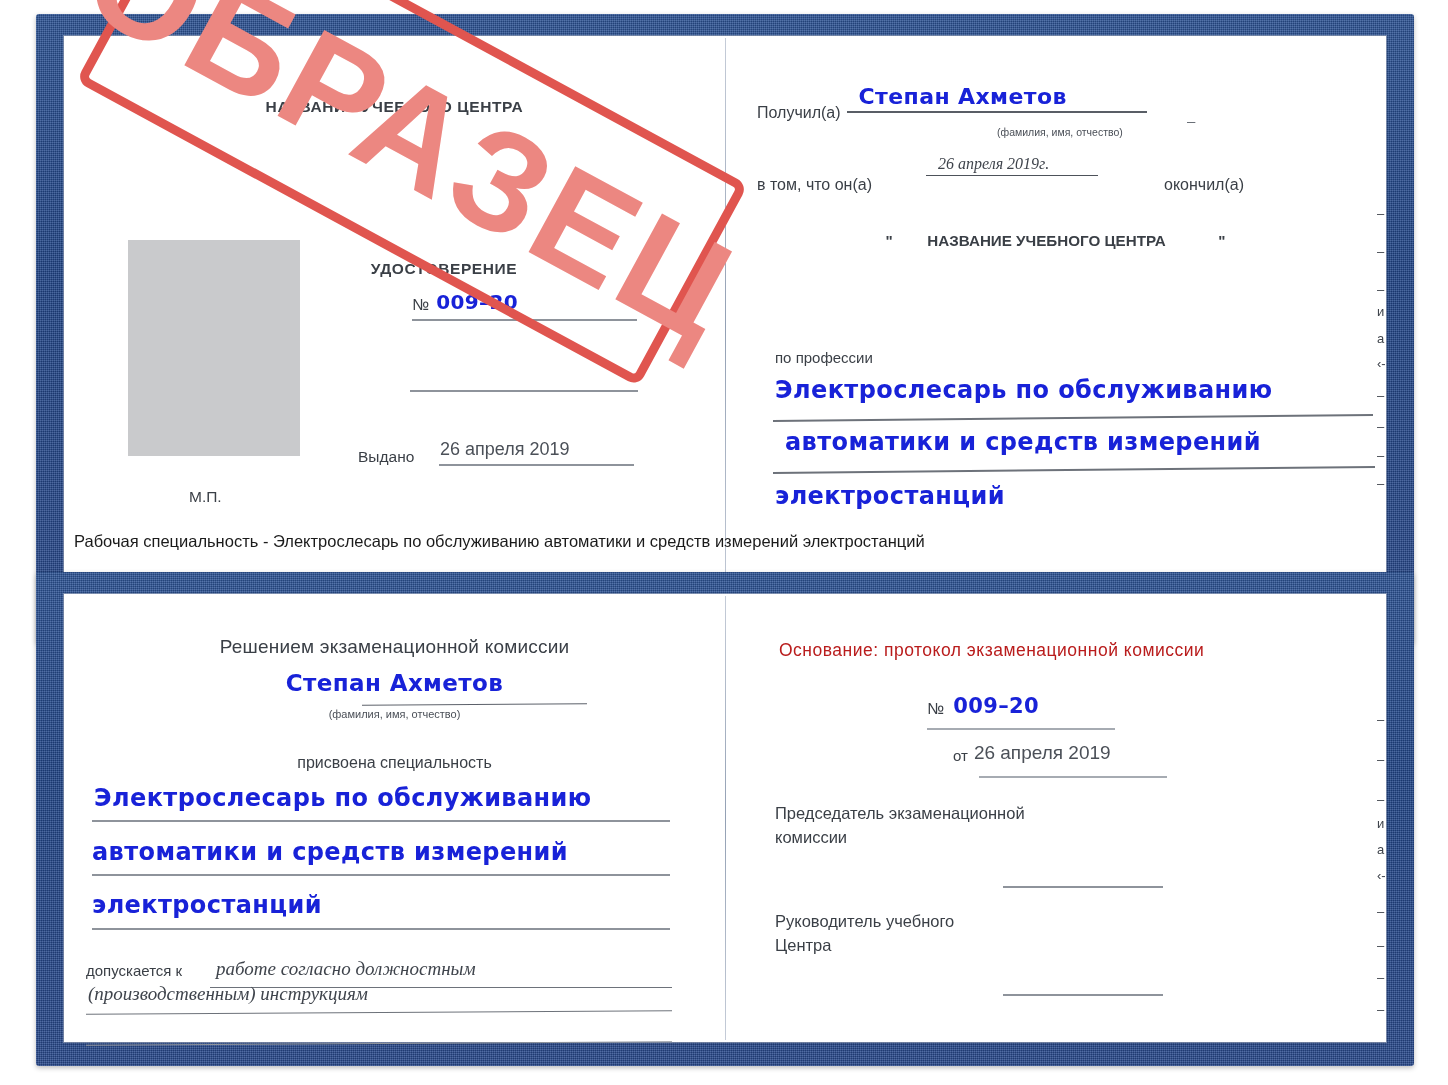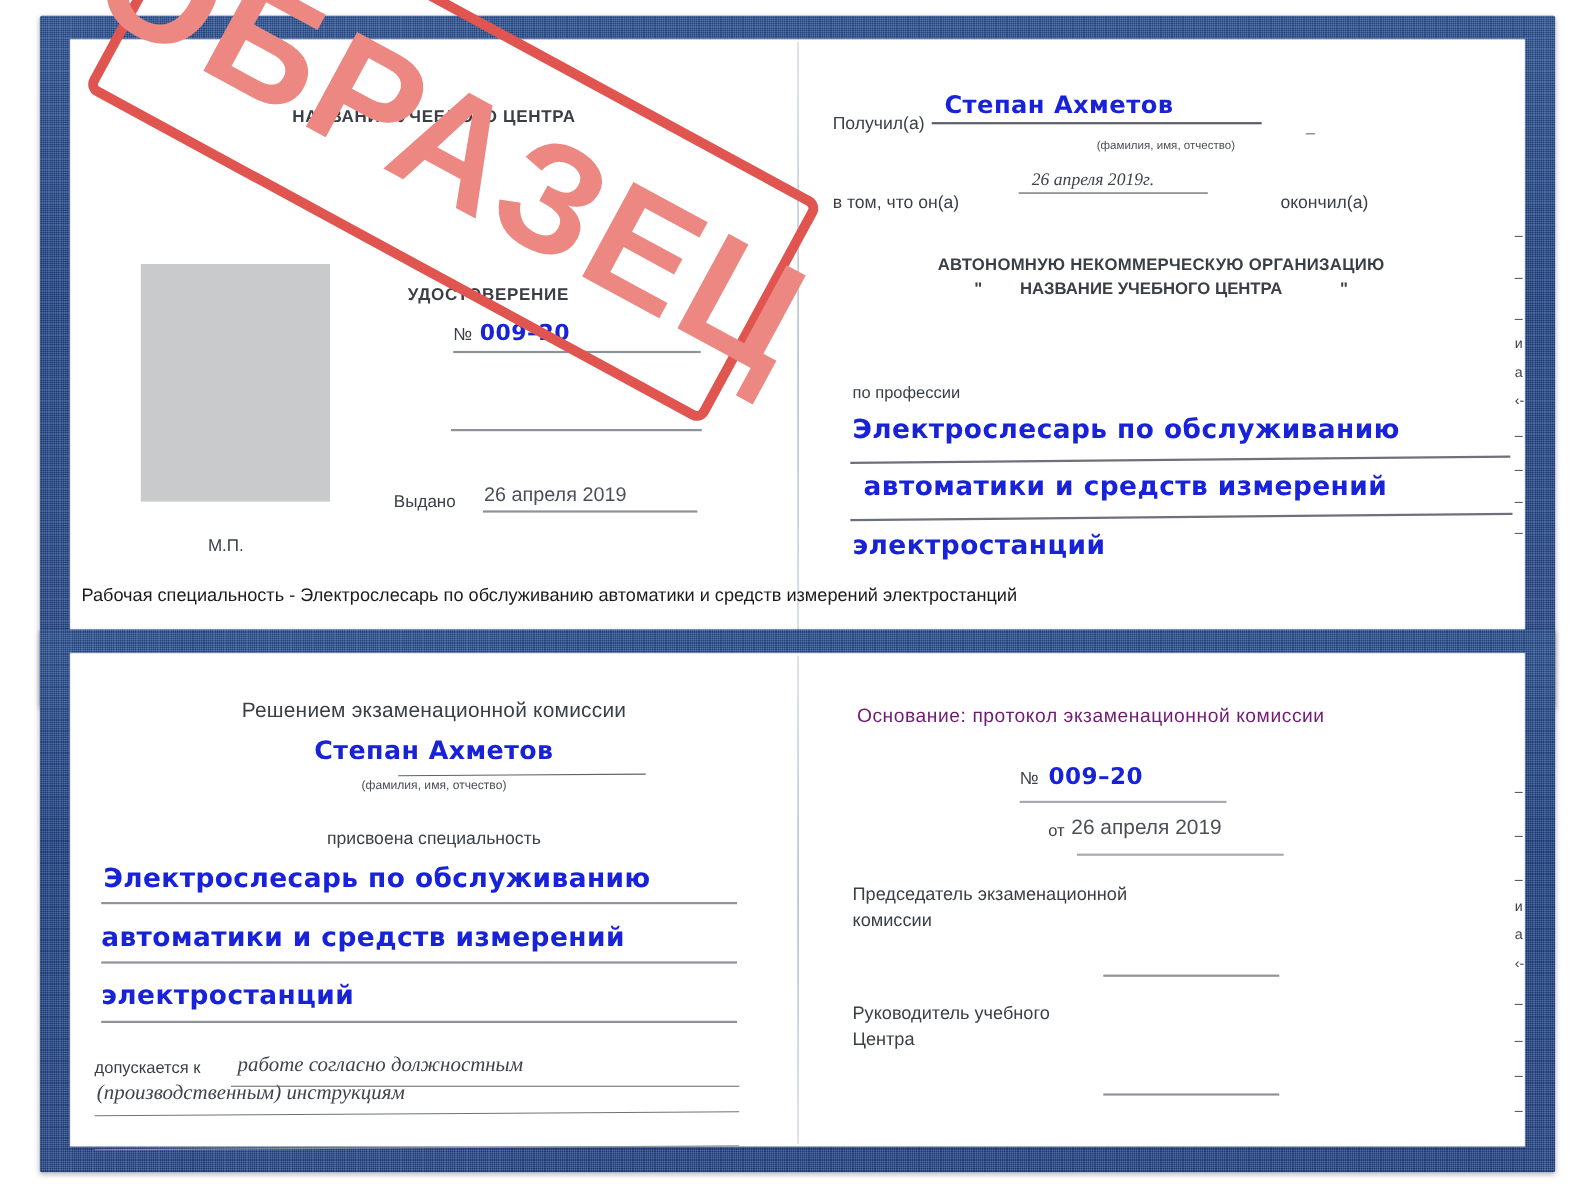--- a/index.html
+++ b/index.html
@@ -128,21 +128,21 @@
   .b-q3{ position:absolute; left:28px; top:297px; font-size:24px; white-space:nowrap; }
   .b-r3{ position:absolute; left:28px; top:334px; width:578px; }
   .b-dop-lbl{ position:absolute; left:22px; top:368px; font-size:15px; color:#3a3f46; }
   .b-dop1{ position:absolute; left:152px; top:364px; font-size:19px; white-space:nowrap; }
   .b-dr1{ position:absolute; left:146px; top:393px; width:462px; height:1px; background:#6d727a; }
   .b-dop2{ position:absolute; left:24px; top:389px; font-size:19px; white-space:nowrap; }
   .b-dr2{ position:absolute; left:22px; top:418px; width:586px; height:1px; background:#6d727a; transform:rotate(-0.35deg);}
   .b-dr3{ position:absolute; left:22px; top:449px; width:586px; height:1px; background:#8e939b; transform:rotate(-0.35deg);}
 
   
-  .o-title{ position:absolute; left:22px; top:46px; font-size:17.5px; color:#701a75; letter-spacing:.5px; }
+  .o-title{ position:absolute; left:22px; top:46px; font-size:17.5px; color:#b91c1c; letter-spacing:.5px; }
   .o-num{ position:absolute; left:170px; top:100px; display:flex; align-items:flex-end; gap:9px; }
   .o-num .nsym{ font-size:16px; color:#3a3f46; }
   .o-num .val{ font-size:21px; }
   .o-num-rule{ position:absolute; left:170px; top:134px; width:188px; background:#a6abb2; }
   .o-ot{ position:absolute; left:196px; top:148px; display:flex; align-items:flex-end; gap:6px;}
   .o-ot .k{ font-size:15px; color:#3a3f46; }
   .o-ot .val{ font-size:19px; color:#4b5058; }
   .o-ot-rule{ position:absolute; left:222px; top:182px; width:188px; background:#a6abb2;}
   .o-pred{ position:absolute; left:18px; top:208px; font-size:16.5px; color:#3a3f46; line-height:1.45;}
   .o-sig1{ position:absolute; left:246px; top:292px; width:160px; background:#8e939b;}
@@ -225,21 +225,20 @@
           <div class="row-vtom">
             <span class="k">в том, что он(а)</span>
             <span class="date-box">
               <span class="hand-it hw">26 апреля 2019г.</span>
               <span class="ul"></span>
             </span>
             <span class="k2">окончил(а)</span>
           </div>
 
           <div class="org">
-            <div>АВТОНОМНУЮ НЕКОММЕРЧЕСКУЮ ОРГАНИЗАЦИЮ</div>
             <div class="q">
               <span class="qm">"</span>
               <span style="display:inline-block;width:26px;"></span>
               <span>НАЗВАНИЕ УЧЕБНОГО ЦЕНТРА</span>
               <span style="display:inline-block;width:44px;"></span>
               <span class="qm">"</span>
             </div>
           </div>
 
           <div class="prof-lbl">по профессии</div>

